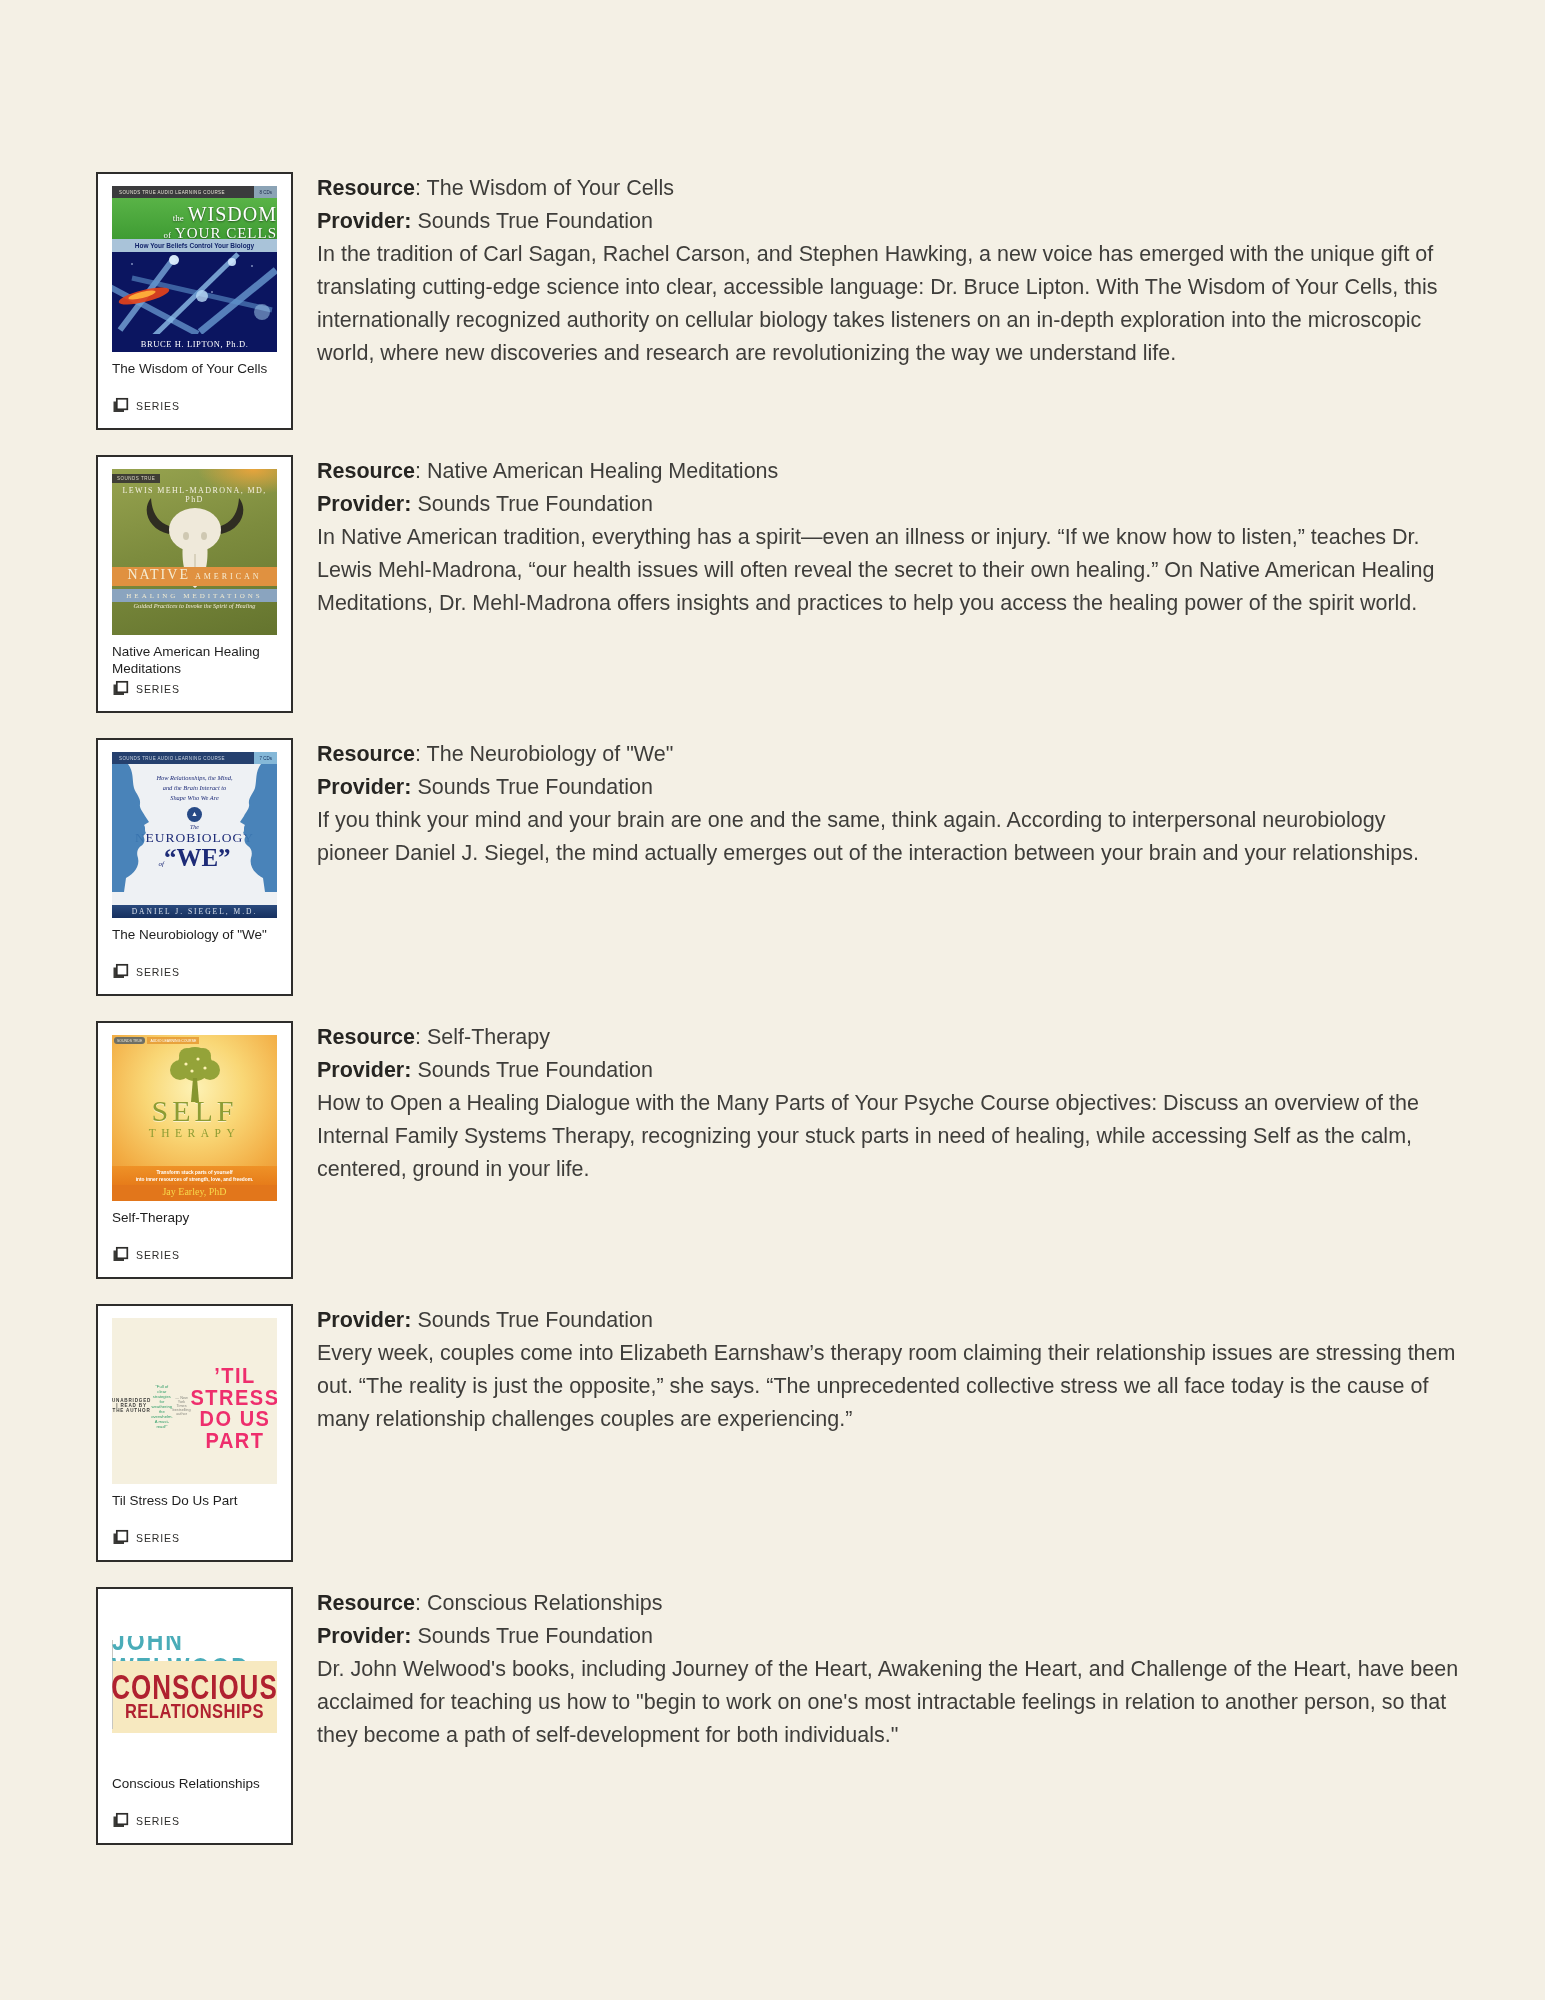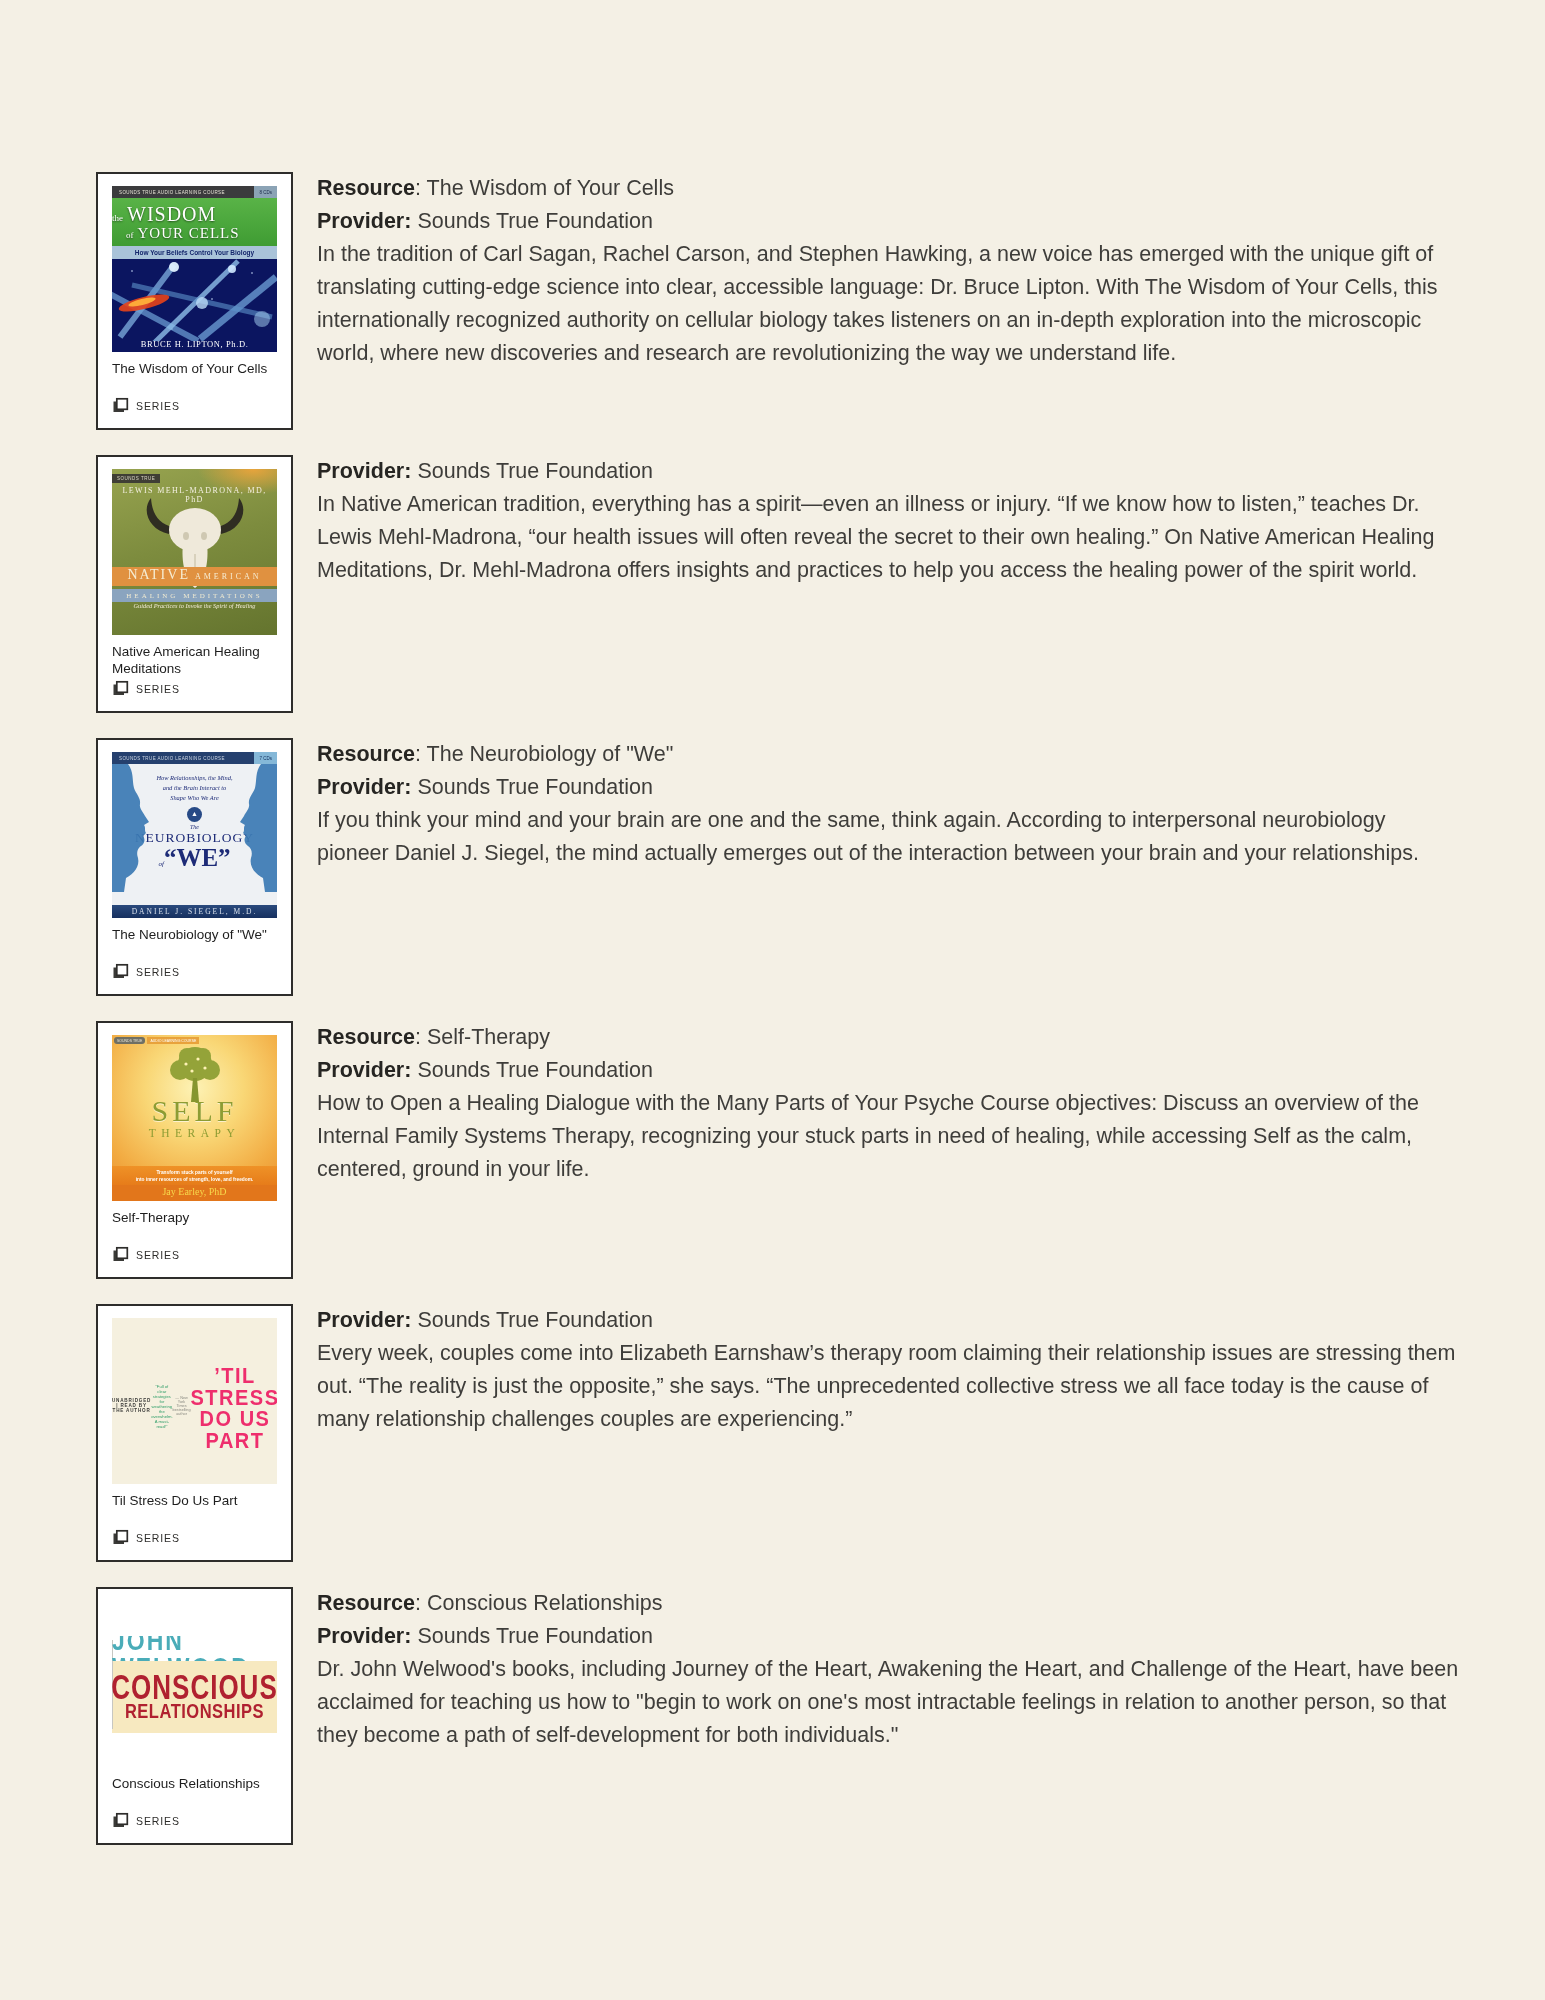--- a/index.html
+++ b/index.html
@@ -29,22 +29,22 @@
   
   .text { margin-left:24px; font-size:21.5px; line-height:33px; }
   .text b { color:#262522; font-weight:bold; }
   .desc { color:#3e3d3a; }
 
   
   .c1 { display:flex; flex-direction:column; background:#0b1560; }
   .c1-top { height:12px; background:#3b3b3d; display:flex; align-items:stretch; justify-content:space-between; }
   .c1-top-text { font-size:4.5px; color:#e6e2d6; letter-spacing:.4px; align-self:center; padding-left:7px; }
   .c1-top-badge { background:#8ba3b5; color:#1c2b4a; font-size:4.5px; display:flex; align-items:center; padding:0 5px; }
-  .c1-green { height:48px; background:linear-gradient(#59b347,#3f9c33); color:#fff;
-              font-family:"Liberation Serif",serif; text-align:left; padding-top:5px;
+  .c1-green { height:41px; background:linear-gradient(#59b347,#3f9c33); color:#fff;
+              font-family:"Liberation Serif",serif; text-align:right; padding-top:5px;
               text-shadow:0 1px 2px rgba(0,0,0,.55); }
   .c1-green .sm { font-size:9px; }
   .c1-green .lg { font-size:20px; letter-spacing:1px; }
   .c1-green .lg2 { font-size:15px; letter-spacing:1px; }
   .c1-line2 { margin-top:-2px; padding-left:14px; }
   .c1-band { height:13px; background:#a9c3d9; color:#14266b; font-size:6.5px; font-weight:bold;
              display:flex; align-items:center; justify-content:center; }
   .c1-net { flex:1; position:relative; }
   .c1-net svg { position:absolute; inset:0; }
   .c1-author { position:absolute; bottom:3px; width:100%; text-align:center; color:#fff;
@@ -215,20 +215,21 @@
       <div class="caption">Native American Healing Meditations</div>
       <div class="series">
         <svg width="17" height="17" viewBox="0 0 17 17">
           <rect x="1.5" y="4.5" width="10.5" height="10.5" fill="#3a3a37"></rect>
           <rect x="4.8" y="1.8" width="10.5" height="10.5" fill="#ffffff" stroke="#2e2d2b" stroke-width="1.7"></rect>
         </svg>
         <span class="series-label">SERIES</span>
       </div>
     </div>
     <div class="text">
+      <div><b>Resource</b><span>: </span><span>Native American Healing Meditations</span></div>
       <div><b>Provider:</b><span> </span><span>Sounds True Foundation</span></div>
       <div class="desc">In Native American tradition, everything has a spirit—even an illness or injury. “If we know how to listen,” teaches Dr. Lewis Mehl-Madrona, “our health issues will often reveal the secret to their own healing.” On Native American Healing Meditations, Dr. Mehl-Madrona offers insights and practices to help you access the healing power of the spirit world.</div>
     </div>
   </div>
 
   <div class="row">
     <div class="card">
       <div class="cover-box">
         <div class="cover c3">
           <div class="c3-top">

